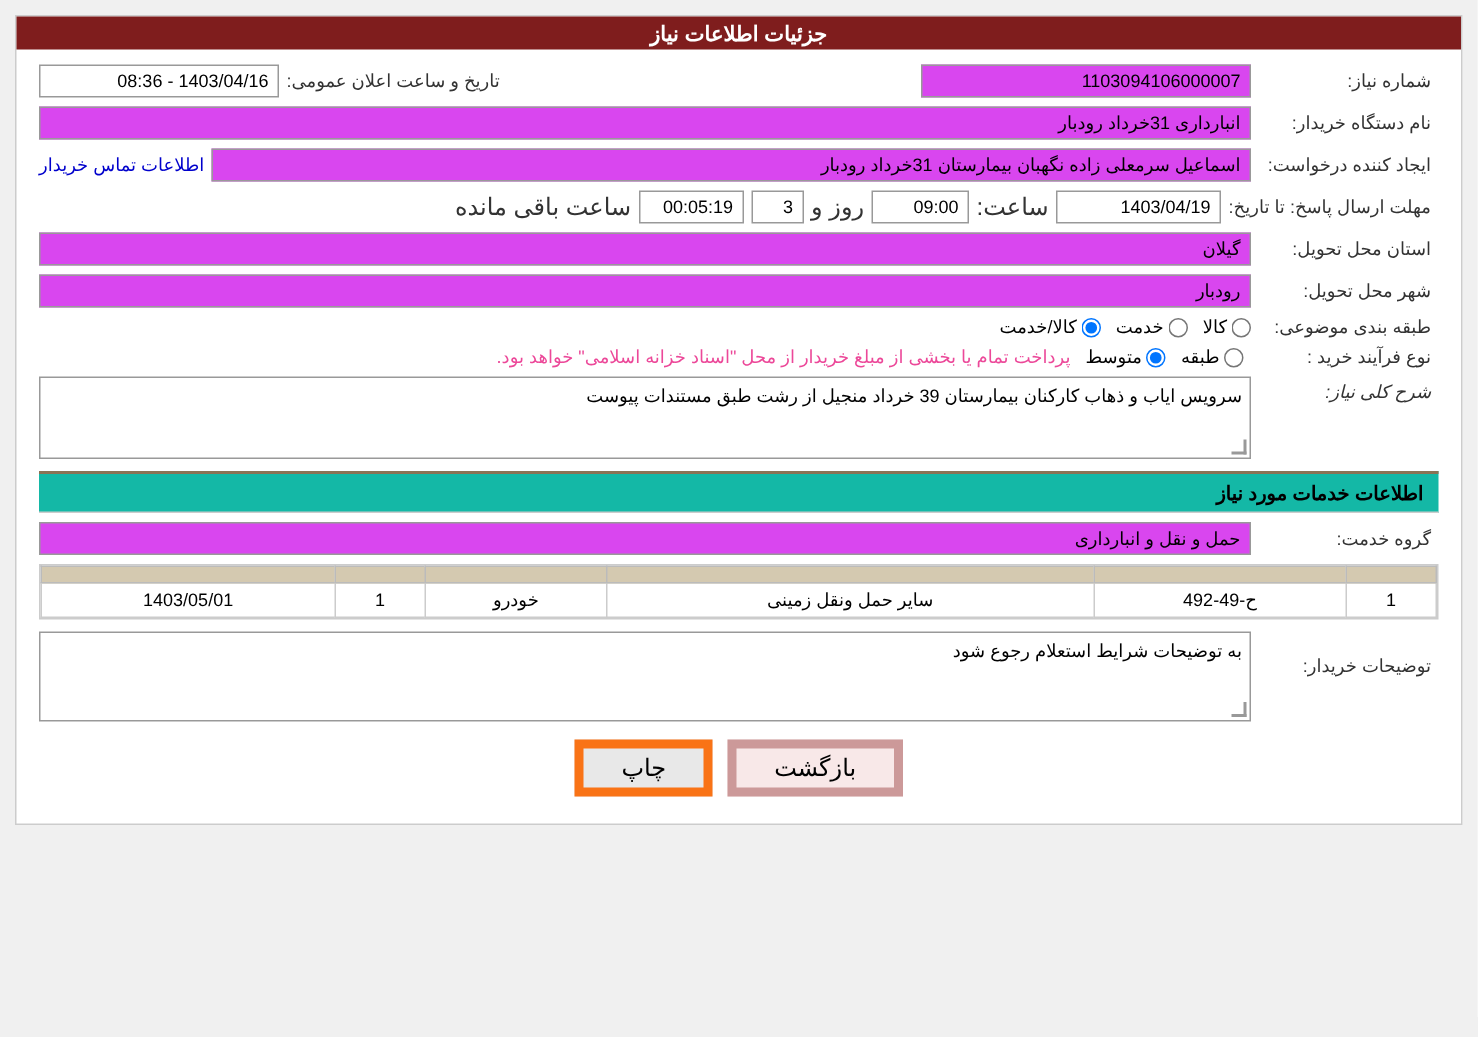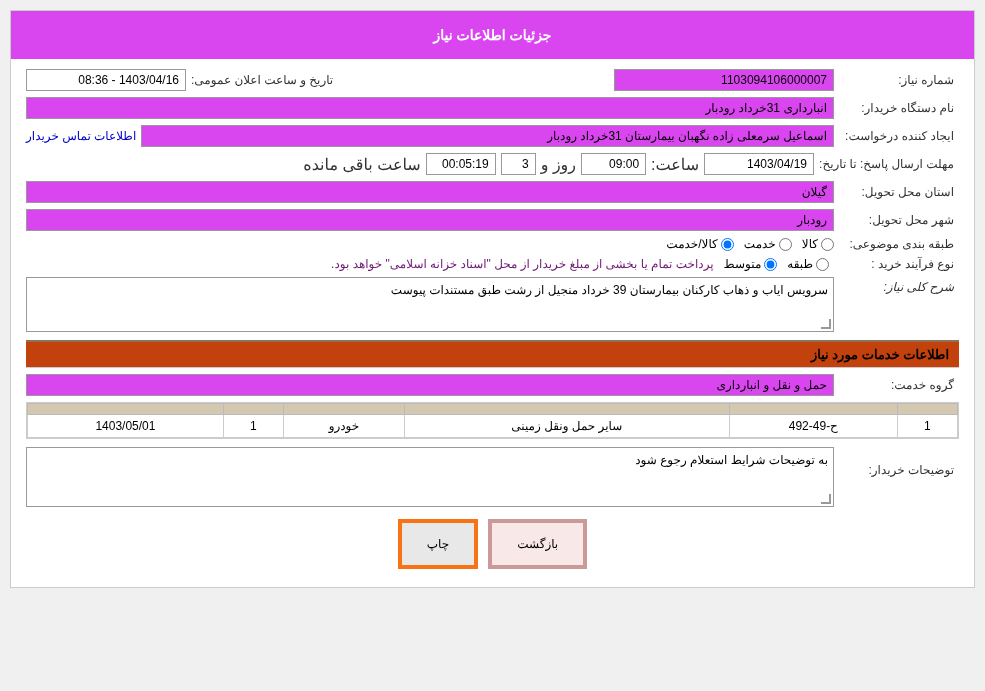--- a/index.html
+++ b/index.html
@@ -13,24 +13,24 @@
       width: 985px;
       min-height: 691px;
       background: #f0f0f0;
       padding: 10px;
     }
     .main-container {
       background: #fff;
       border: 1px solid #ccc;
     }
     .header-bar {
-      background: #d946ef;
+      background: #7f1d1d;
       color: #fff;
       text-align: center;
-      padding: 16px 10px;
+      padding: 3px 10px;
       font-size: 14px;
       font-weight: bold;
     }
     .content-area {
       padding: 10px 15px;
     }
     .info-row {
       display: flex;
       align-items: center;
       margin-bottom: 6px;
@@ -62,21 +62,21 @@
       font-size: 12px;
       direction: rtl;
       text-align: right;
     }
     .link-text {
       color: #0000cc;
       cursor: pointer;
       font-size: 12px;
     }
     .section-header {
-      background: #c2410c;
+      background: #14b8a6;
       border-top: 2px solid #8B7355;
       border-bottom: 1px solid #ccc;
       padding: 5px 10px;
       font-weight: bold;
       font-size: 13px;
       margin-top: 8px;
       margin-bottom: 6px;
     }
     .time-row {
       display: flex;
@@ -95,21 +95,21 @@
       gap: 3px;
     }
     .purchase-row {
       display: flex;
       align-items: center;
       gap: 10px;
       margin-bottom: 6px;
     }
     .purchase-text {
       font-size: 12px;
-      color: #701a75;
+      color: #ec4899;
     }
     .description-box {
       border: 1px solid #999;
       background: #fff;
       padding: 5px;
       min-height: 55px;
       width: 100%;
       font-size: 12px;
       direction: rtl;
       text-align: right;
@@ -179,25 +179,25 @@
       border-bottom: 2px solid #999;
       border-right: 2px solid #999;
     }
     .buttons-row {
       display: flex;
       justify-content: center;
       gap: 10px;
       margin: 12px 0 8px 0;
     }
     .btn {
-      padding: 14px 25px;
-      font-size: 12px;
+      padding: 3px 25px;
+      font-size: 16px;
       font-family: Tahoma, Arial, sans-serif;
       cursor: pointer;
-      border: 4px solid #f97316;
+      border: 6px solid #f97316;
       background: #f0f0f0;
     }
     .btn-print {
       background: #e8e8e8;
     }
     .btn-back {
       background: #f8e8e8;
       border-color: #cc9999;
     }
     .inline-label {

